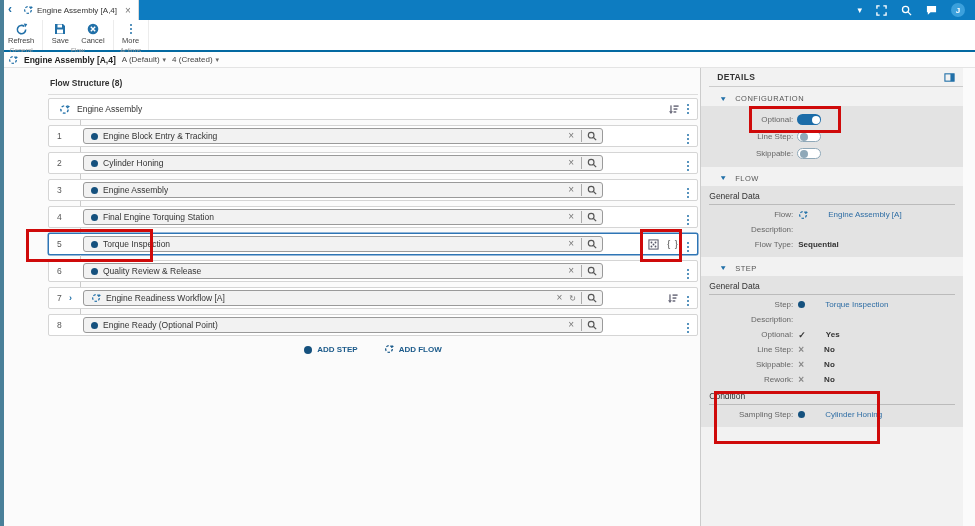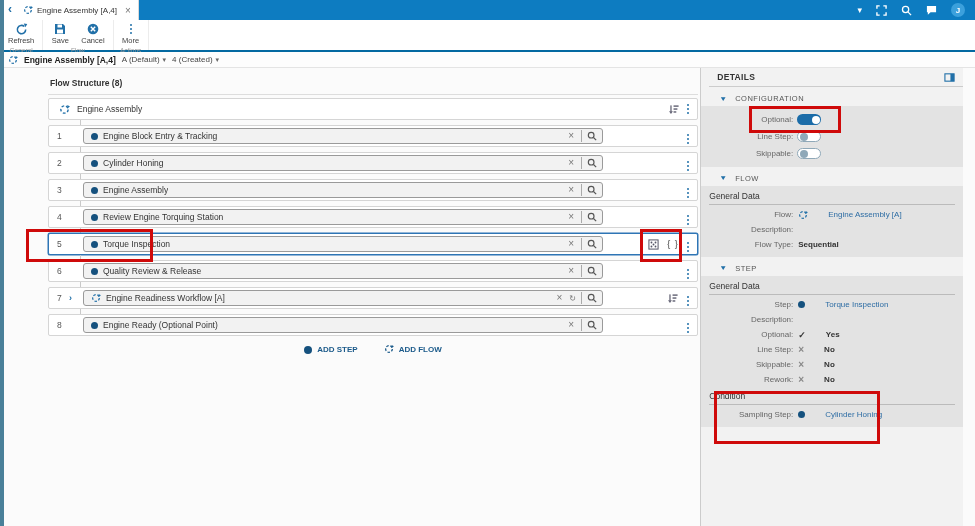--- a/index.html
+++ b/index.html
@@ -324,21 +324,21 @@
                     <i></i>
                   </span></span>
               </div>
             </div>
             <div class="tick"></div>
             <div class="row">
               <span class="r-num">4</span>
               <span class="r-exp"></span>
               <div class="r-input">
                 <span class="r-dot"></span>
-                <span class="r-label">Review Engine Torquing Station</span>
+                <span class="r-label">Final Engine Torquing Station</span>
                 <span class="spacer"></span>
                 <span class="r-clear">×</span>
                 <span class="r-mag">
                   <svg width="10" height="10" viewBox="0 0 12 12" stroke="#555" stroke-width="1.4" fill="none">
                     <circle cx="5" cy="5" r="3.4"></circle>
                     <line x1="7.8" y1="7.8" x2="11" y2="11"></line>
                   </svg>
                 </span>
               </div>
               <div class="r-icons">

